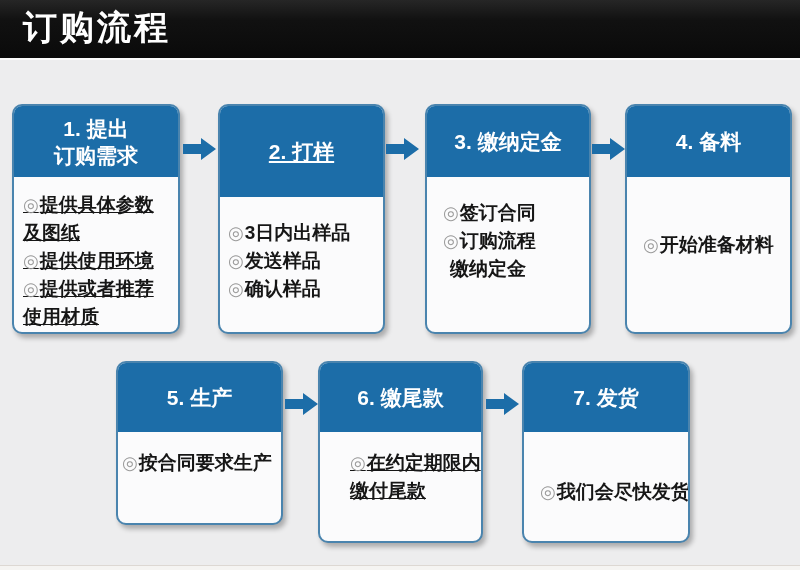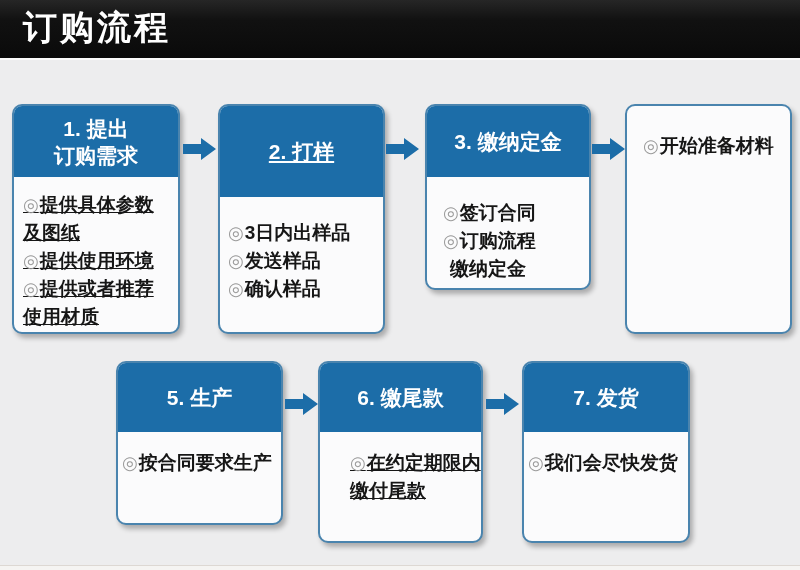--- a/index.html
+++ b/index.html
@@ -90,36 +90,39 @@
             <div class="line first"><span class="bullet">◎</span><span>3日内出样品</span></div>
           </div>
           <div class="item">
             <div class="line first"><span class="bullet">◎</span><span>发送样品</span></div>
           </div>
           <div class="item">
             <div class="line first"><span class="bullet">◎</span><span>确认样品</span></div>
           </div>
         </div>
       </div>
-      <div class="box" style="left: 425px; top: 104px; width: 166px; height: 186px;">
+      <div class="box" style="left: 425px; top: 104px; width: 166px; height: 230px;">
         <div class="box-header" style="height: 71px;">
           <div>3. 缴纳定金</div>
         </div>
         <div class="box-body" style="padding-top: 22px; padding-left: 16px;">
           <div class="item">
             <div class="line first"><span class="bullet">◎</span><span>签订合同</span></div>
           </div>
           <div class="item">
             <div class="line first"><span class="bullet">◎</span><span>订购流程</span></div>
             <div class="line cont" style="padding-left: 7px;">缴纳定金</div>
           </div>
         </div>
       </div>
       <div class="box" style="left: 625px; top: 104px; width: 167px; height: 230px;">
-        <div class="box-body" style="padding-top: 26px; padding-left: 16px;">
+        <div class="box-header" style="height: 71px;">
+          <div>4. 备料</div>
+        </div>
+        <div class="box-body" style="padding-top: 26px; padding-left: 16px; margin-top: 28px;">
           <div class="item">
             <div class="line first"><span class="bullet">◎</span><span>开始准备材料</span></div>
           </div>
         </div>
       </div>
       <div class="box" style="left: 116px; top: 361px; width: 167px; height: 164px;">
         <div class="box-header" style="height: 69px;">
           <div>5. 生产</div>
         </div>
         <div class="box-body" style="padding-top: 17px; padding-left: 4px;">
@@ -136,21 +139,21 @@
           <div class="item">
             <div class="line first"><span class="bullet">◎</span><span>在约定期限内</span></div>
             <div class="line cont">缴付尾款</div>
           </div>
         </div>
       </div>
       <div class="box" style="left: 522px; top: 361px; width: 168px; height: 182px;">
         <div class="box-header" style="height: 69px;">
           <div>7. 发货</div>
         </div>
-        <div class="box-body" style="padding-top: 17px; padding-left: 4px;">
+        <div class="box-body" style="padding-top: 17px; padding-left: 16px; margin-top: 29px;">
           <div class="item">
             <div class="line first"><span class="bullet">◎</span><span>我们会尽快发货</span></div>
           </div>
         </div>
       </div>
       <svg class="arrow" width="34" height="24" viewBox="0 0 34 24" style="left: 183px; top: 137px;">
         <polygon points="0,7 18,7 18,1 33,12 18,23 18,17 0,17"></polygon>
       </svg>
       <svg class="arrow" width="34" height="24" viewBox="0 0 34 24" style="left: 386px; top: 137px;">
         <polygon points="0,7 18,7 18,1 33,12 18,23 18,17 0,17"></polygon>

